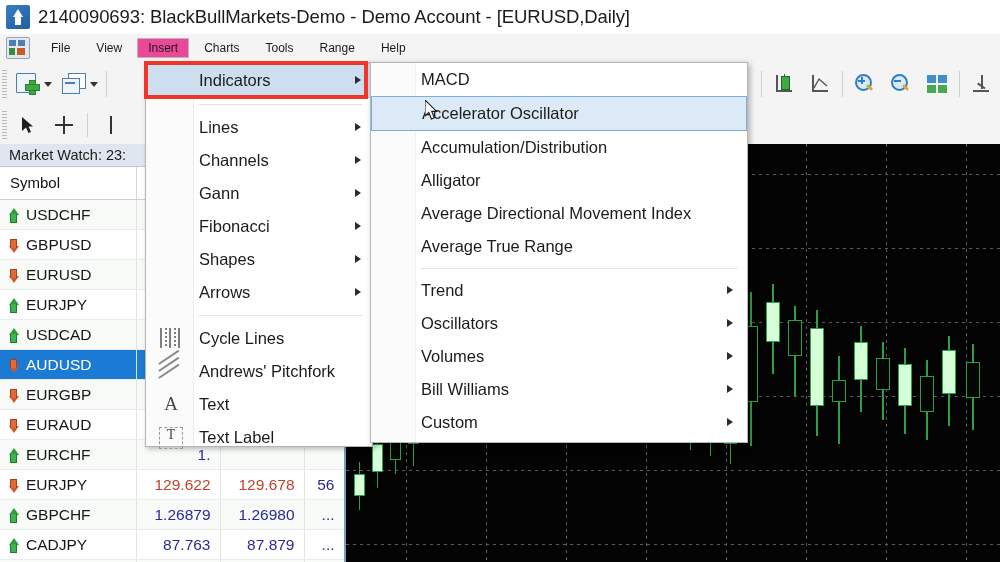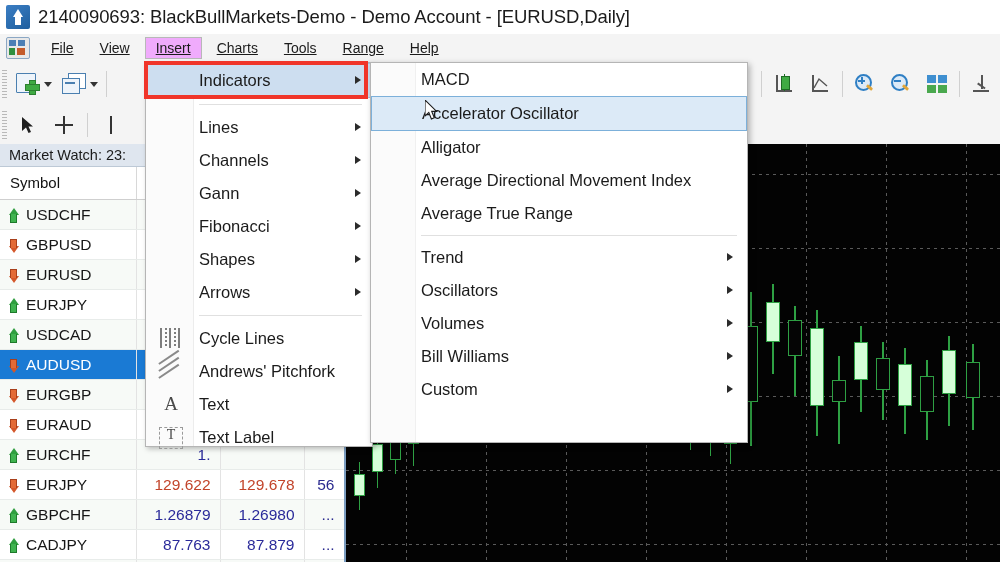--- a/index.html
+++ b/index.html
@@ -42,24 +42,24 @@
   .menu-icon{
     width:22px;height:20px;margin-left:6px;margin-right:8px;flex:none;
     background:#e8e8e8;border:1px solid #8ba7c4;border-radius:2px;
     position:relative;overflow:hidden;
   }
   .menu-icon .mi-a{position:absolute;left:2px;top:2px;width:7px;height:6px;background:#4b7fb5;}
   .menu-icon .mi-b{position:absolute;left:11px;top:2px;width:7px;height:6px;background:#4b7fb5;}
   .menu-icon .mi-c{position:absolute;left:2px;top:10px;width:6px;height:7px;background:#2f8f3f;font-size:5px;}
   .menu-icon .mi-d{position:absolute;left:10px;top:10px;width:8px;height:7px;background:#c45b2a;}
   .menu-item{
-    font-size:14px;color:#1b1b1b;padding:3px 11px;margin:0 2px;white-space:nowrap;cursor:default;text-decoration:underline;
+    font-size:12px;color:#1b1b1b;padding:3px 11px;margin:0 2px;white-space:nowrap;cursor:default;
   }
   .menu-item.open{
-    background:#f0abfc;border:1px solid #b8b8b8;padding:2px 10px;
+    background:#ec4899;border:1px solid #b8b8b8;padding:2px 10px;
   }
 
   
   .toolbar1{
     position:absolute;left:0;top:62px;width:1000px;height:44px;
     background:#f4f4f4;border-bottom:1px solid #e0e0e0;
     display:flex;align-items:center;
   }
   .grip{width:5px;height:28px;margin:0 3px 0 2px;flex:none;
     background:repeating-linear-gradient(to bottom,#b9b9b9 0 1px,transparent 1px 3px);}
@@ -684,20 +684,23 @@
   <div class="dd-ind">
     <div class="gutter2"></div>
     <div id="ind-items">
         <div class="irow">
           <div class="ilabel">MACD</div>
         </div>
         <div class="irow sel">
           <div class="ilabel">Accelerator Oscillator</div>
         </div>
         <div class="irow">
+          <div class="ilabel">Accumulation/Distribution</div>
+        </div>
+        <div class="irow">
           <div class="ilabel">Alligator</div>
         </div>
         <div class="irow">
           <div class="ilabel">Average Directional Movement Index</div>
         </div>
         <div class="irow">
           <div class="ilabel">Average True Range</div>
         </div>
         <div class="ind-sep"></div>
         <div class="irow">

